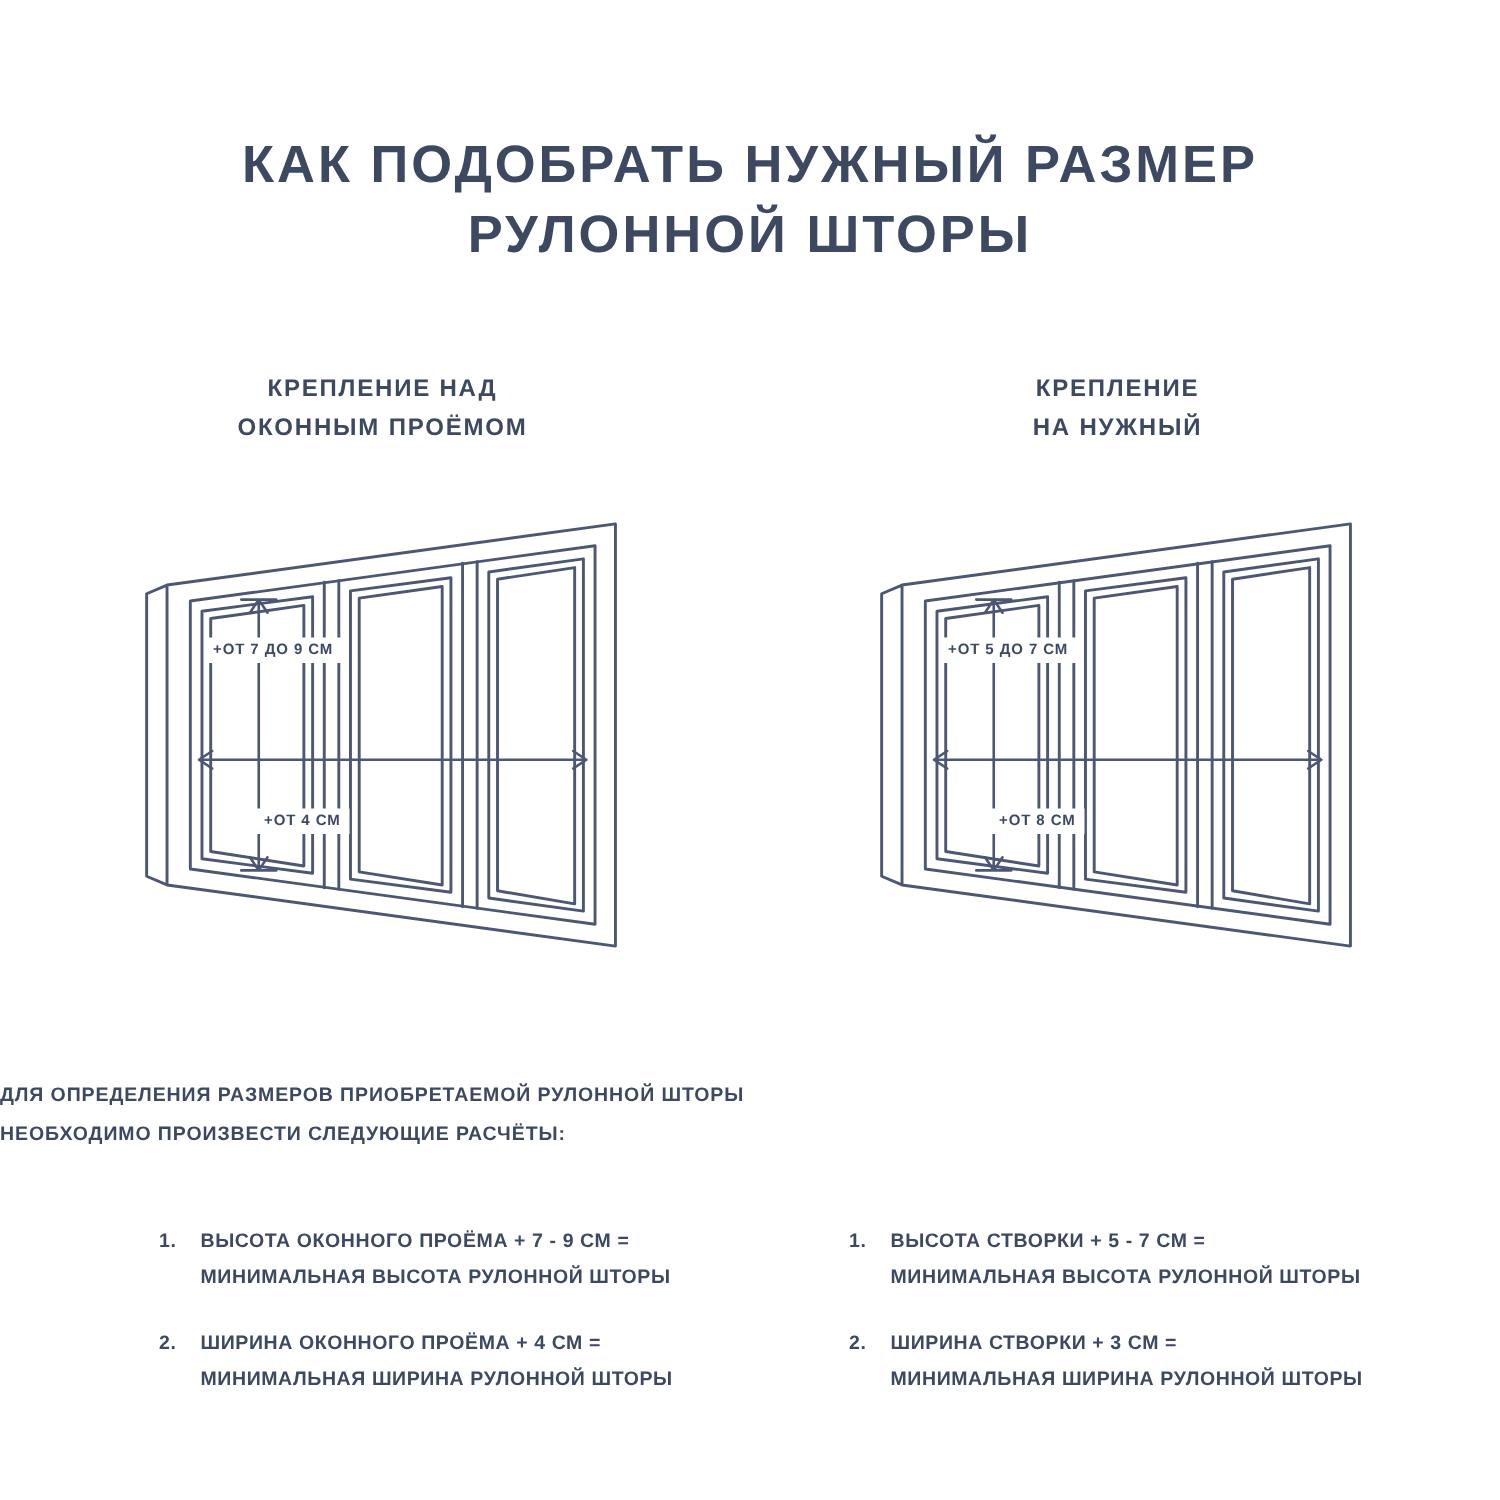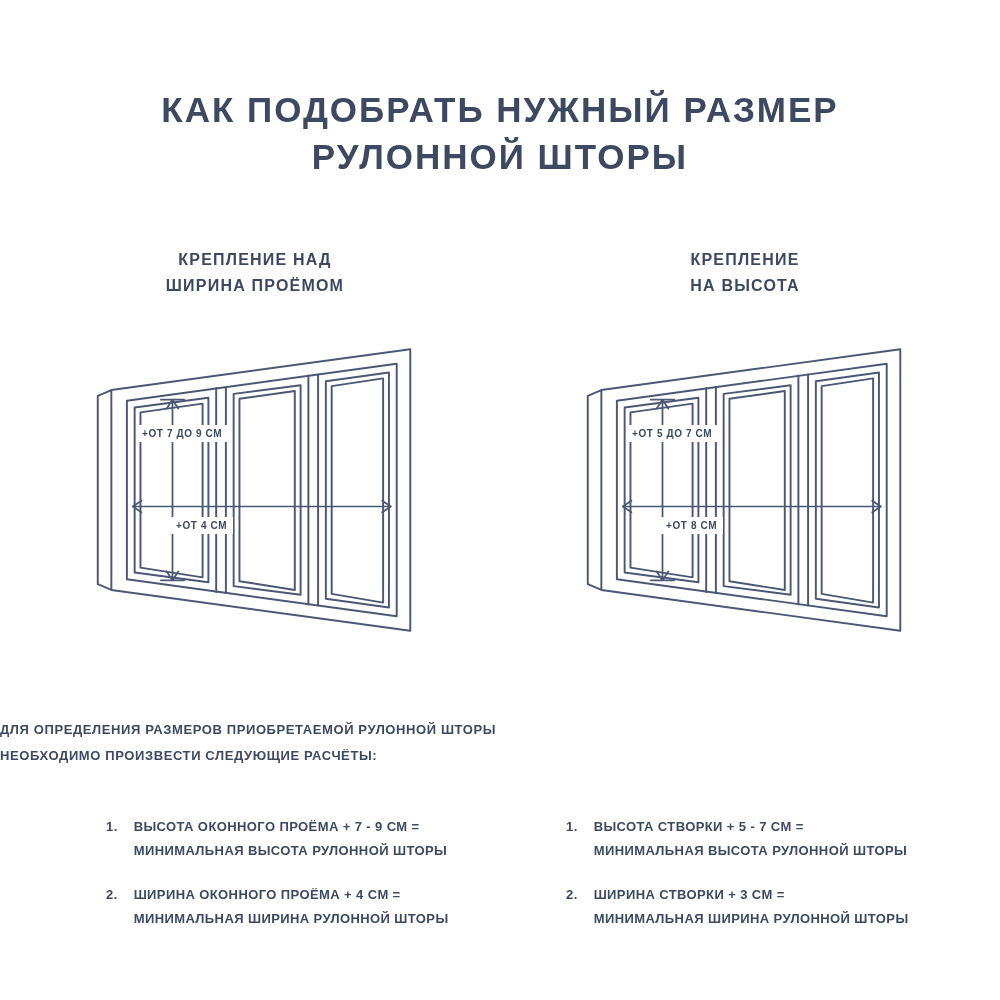--- a/index.html
+++ b/index.html
@@ -59,21 +59,21 @@
     position:absolute;
     background:var(--bg);
     color:var(--ink);
     font-size:10px;
     font-weight:700;
     letter-spacing:.6px;
     padding:3px 6px;
     white-space:nowrap;
   }
   .label-height{left:46px;top:86px}
-  .label-width{left:80px;top:178px}
+  .label-width{left:80px;top:200px}
   
   .intro{
     margin-top:76px;
     text-align:left;
     font-size:13px;
     font-weight:700;
     letter-spacing:.6px;
     line-height:2.0;
   }
   .intro span{display:block}
@@ -126,35 +126,35 @@
   <h1 class="title">
     <span>КАК ПОДОБРАТЬ НУЖНЫЙ РАЗМЕР</span>
     <span>РУЛОННОЙ ШТОРЫ</span>
   </h1>
 
   <div class="diagrams-row">
 
     <section class="diagram-col">
       <h2 class="diagram-heading">
         <span>КРЕПЛЕНИЕ НАД</span>
-        <span>ШИРИНА ПРОЁМОМ</span>
+        <span>ОКОННЫМ ПРОЁМОМ</span>
       </h2>
       <div class="window-wrap">
         <svg class="window-svg" viewBox="0 0 340 310">
           <use href="#window-shape"></use>
         </svg>
         <span class="measure-label label-height">+ОТ 7 ДО 9 СМ</span>
         <span class="measure-label label-width">+ОТ 4 СМ</span>
       </div>
     </section>
 
     <section class="diagram-col">
       <h2 class="diagram-heading">
         <span>КРЕПЛЕНИЕ</span>
-        <span>НА ВЫСОТА</span>
+        <span>НА НУЖНЫЙ</span>
       </h2>
       <div class="window-wrap">
         <svg class="window-svg" viewBox="0 0 340 310">
           <use href="#window-shape"></use>
         </svg>
         <span class="measure-label label-height">+ОТ 5 ДО 7 СМ</span>
         <span class="measure-label label-width">+ОТ 8 СМ</span>
       </div>
     </section>
 

